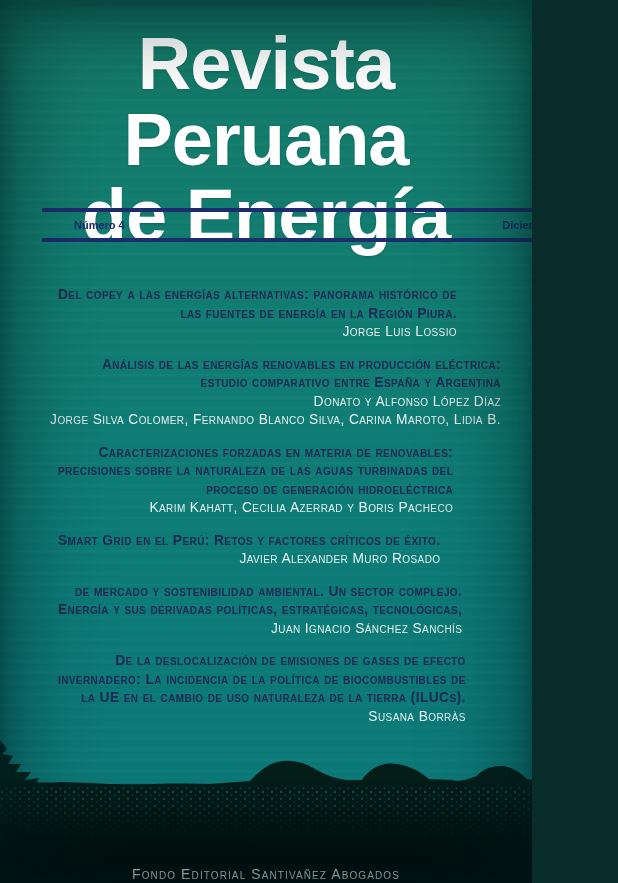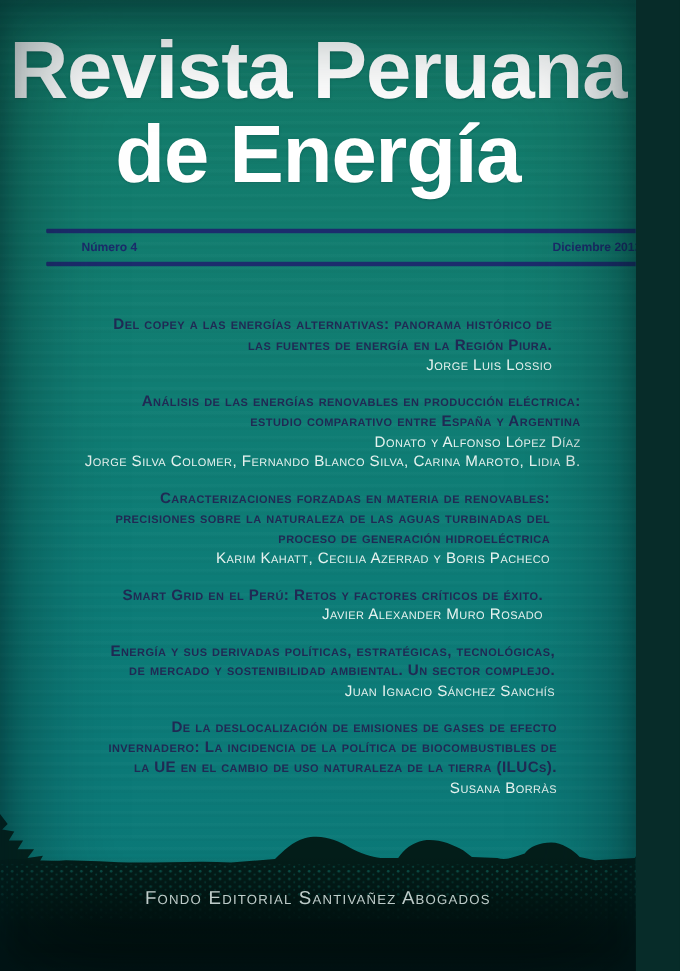--- a/index.html
+++ b/index.html
@@ -1,18 +1,18 @@
 <!DOCTYPE html>
 <html><head>
 <meta charset="utf-8">
 <style>
   html,body{margin:0;padding:0;background:#072c29;}
   .page{
     position:relative;
-    width:578px;height:883px;
+    width:532px;height:883px;
     overflow:hidden;
     font-family:"Liberation Sans",sans-serif;
     background:linear-gradient(180deg,
       #0e6c5e 0%, #137a68 6%, #127c6e 22%,
       #107d73 40%, #0d7c77 60%, #0c7a78 78%, #0b7978 100%);
   }
   .banding{
     position:absolute;inset:0;pointer-events:none;
     background:repeating-linear-gradient(180deg,
       rgba(215,255,246,.018) 0 2px,
@@ -33,35 +33,35 @@
   }
   .title span{display:block;}
   .issue-band{position:absolute;top:208px;left:42px;width:546px;}
   .rule{height:4px;background:#1c2c6d;border-radius:1px;}
   .issue-row{
     height:26px;display:flex;justify-content:space-between;align-items:center;
     padding:0 5px 0 32px;color:#1b2b6b;font-size:11px;font-weight:bold;
   }
   .articles{
     position:absolute;top:286px;left:58px;right:31px;
-    display:flex;flex-direction:column;gap:14px;align-items:center;
+    display:flex;flex-direction:column;gap:14px;align-items:flex-start;
   }
   .article,.article-title,.article-authors{
     display:flex;flex-direction:column;align-items:flex-end;max-width:100%;
   }
   .tline,.aline{
     white-space:nowrap;line-height:18.5px;font-size:13.8px;
     font-variant:small-caps;font-variant-caps:small-caps;letter-spacing:.4px;
   }
   .tline{color:#202a54;font-weight:bold;}
   .aline{color:#e6f2ef;font-weight:normal;}
   .landscape{position:absolute;left:0;bottom:0;width:618px;height:163px;display:block;}
   .footer{
-    position:absolute;top:809px;left:0;right:0;text-align:center;
-    color:#ccd9d6;font-size:17px;line-height:16px;letter-spacing:1.1px;
+    position:absolute;top:866px;left:0;right:0;text-align:center;
+    color:#ccd9d6;font-size:14px;line-height:16px;letter-spacing:1.1px;
     font-variant:small-caps;font-variant-caps:small-caps;
   }
 </style>
 </head>
 <body>
 
 <div class="page">
 
   <div class="banding"></div>
 
@@ -112,22 +112,22 @@
       <div class="article">
         <div class="article-title">
           <div class="tline">Smart Grid en el Perú: Retos y factores críticos de éxito.</div>
         </div>
         <div class="article-authors">
           <div class="aline">Javier Alexander Muro Rosado</div>
         </div>
       </div>
       <div class="article">
         <div class="article-title">
+          <div class="tline">de mercado y sostenibilidad ambiental. Un sector complejo.</div>
           <div class="tline">Energía y sus derivadas políticas, estratégicas, tecnológicas,</div>
-          <div class="tline">de mercado y sostenibilidad ambiental. Un sector complejo.</div>
         </div>
         <div class="article-authors">
           <div class="aline">Juan Ignacio Sánchez Sanchís</div>
         </div>
       </div>
       <div class="article">
         <div class="article-title">
           <div class="tline">De la deslocalización de emisiones de gases de efecto</div>
           <div class="tline">invernadero: La incidencia de la política de biocombustibles de</div>
           <div class="tline">la UE en el cambio de uso naturaleza de la tierra (ILUCs).</div>

